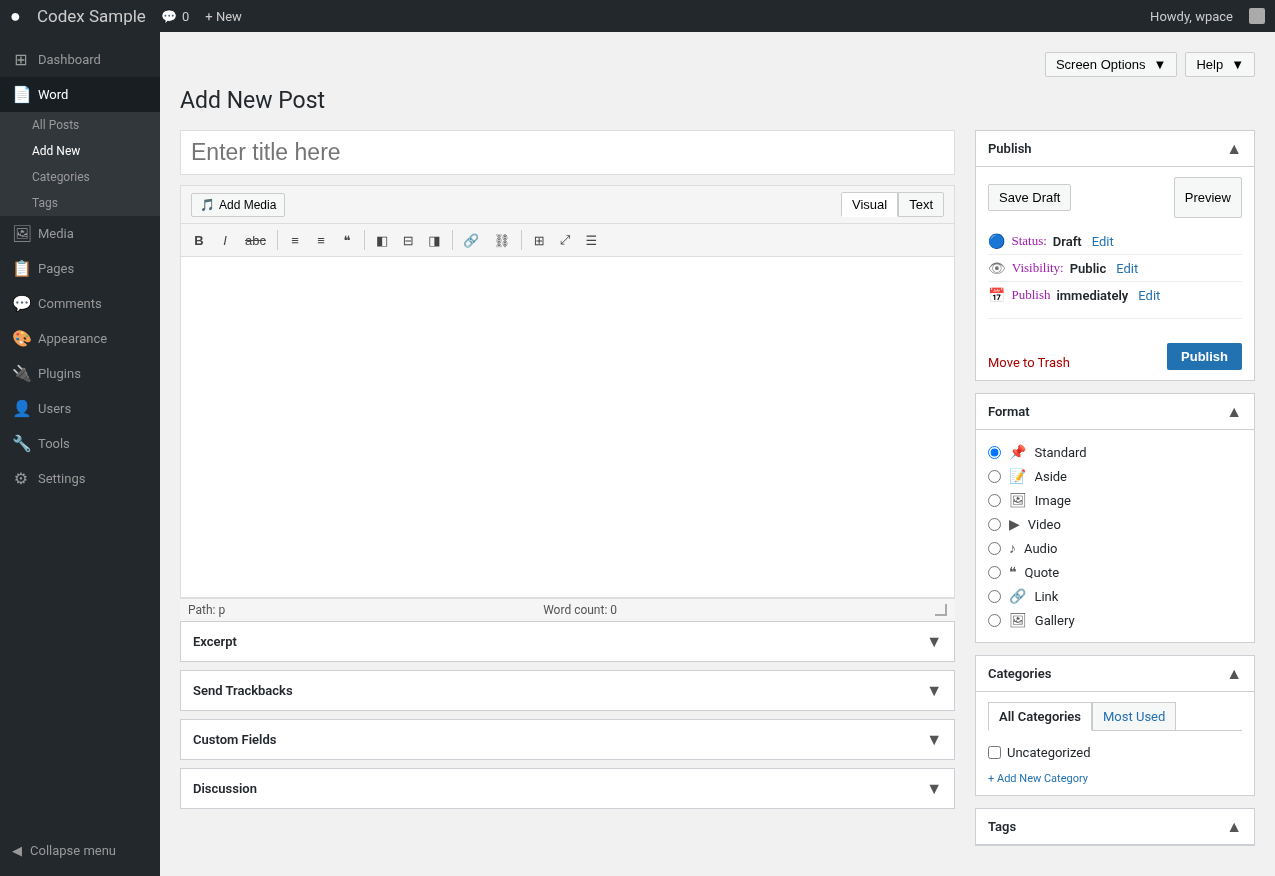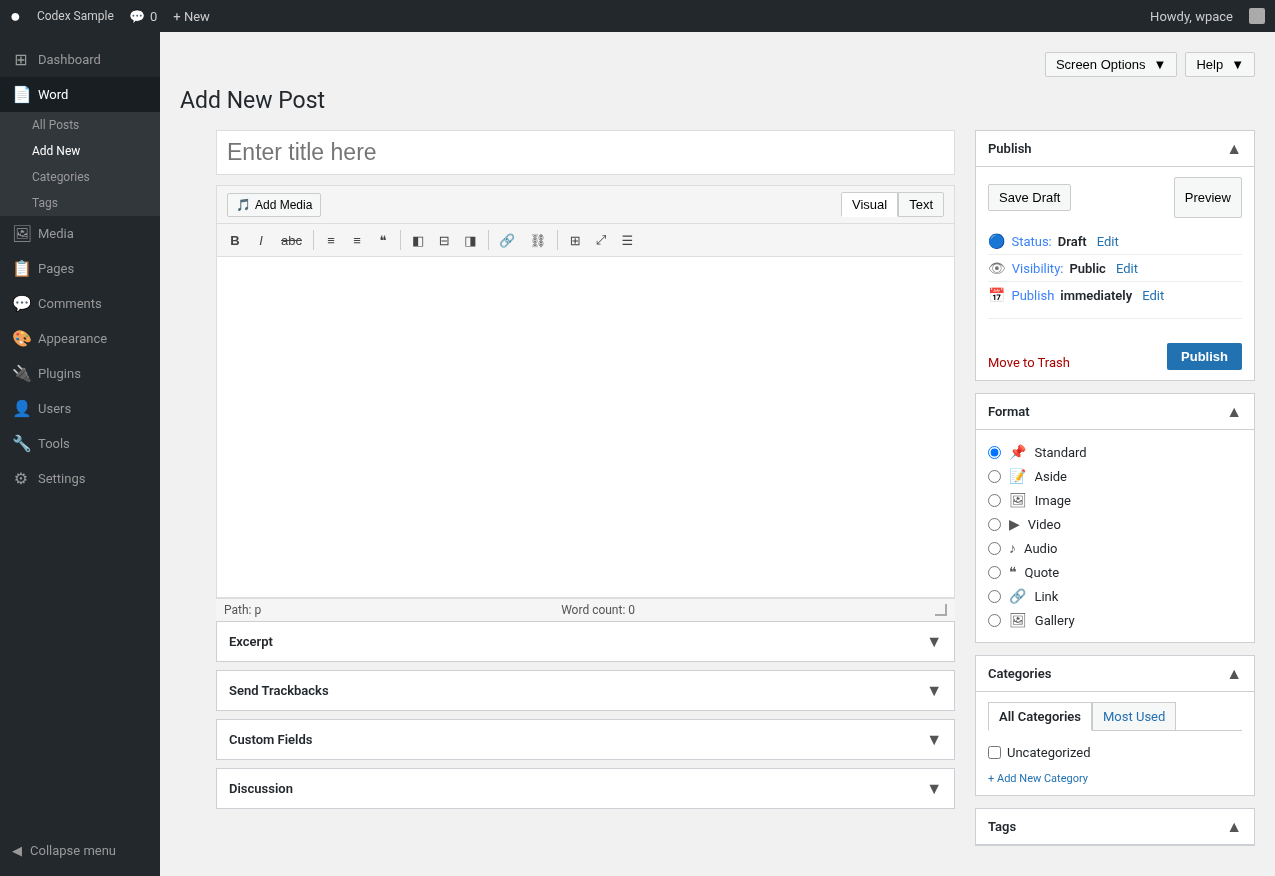--- a/index.html
+++ b/index.html
@@ -11,21 +11,21 @@
       height: 32px;
       display: flex;
       align-items: center;
       padding: 0 10px;
       color: #ccc;
       gap: 16px;
       position: fixed;
       top: 0; left: 0; right: 0;
       z-index: 100;
     }
-    #wpadminbar a { color: #ccc; text-decoration: none; font-size: 12px; text-align: center; }
+    #wpadminbar a { color: #ccc; text-decoration: none; font-size: 17px; text-align: center; }
     .adminbar-logo { color: #fff; font-size: 18px; }
     .adminbar-comments { display: flex; align-items: center; gap: 4px; }
     .adminbar-new { display: flex; align-items: center; gap: 4px; }
     .adminbar-right { margin-left: auto; display: flex; align-items: center; gap: 16px; }
     .adminbar-howdy { color: #ccc; }
     .adminbar-avatar { width: 16px; height: 16px; background: #aaa; border-radius: 2px; display: inline-block; }
 
     
     #wpwrap { display: flex; margin-top: 32px; min-height: calc(100vh - 32px); }
 
@@ -90,21 +90,20 @@
       font-weight: 400;
       color: #23282d;
       margin-bottom: 16px;
     }
 
     
     #poststuff {
       display: flex;
       gap: 20px;
       align-items: flex-start;
-      margin-left: 36px;
     }
     #post-body-content { flex: 1; min-width: 0; }
     #postbox-container-1 { width: 280px; flex-shrink: 0; }
 
     
     #title {
       width: 100%;
       padding: 8px 10px;
       font-size: 23px;
       border: 1px solid #ddd;
@@ -246,21 +245,21 @@
       display: flex;
       align-items: center;
       gap: 6px;
       padding: 5px 0;
       font-size: 13px;
       color: #555;
       border-bottom: 1px solid #eee;
     }
     .publish-meta-item:last-child { border-bottom: none; }
     .publish-meta-item .icon { font-size: 14px; color: #777; }
-    .meta-label { color: #3b82f6; }
+    .meta-label { color: #a21caf; font-family: Liberation Serif, serif; }
     .meta-value { font-weight: 600; color: #23282d; }
     .meta-edit { color: #2271b1; text-decoration: none; cursor: pointer; margin-left: 4px; }
 
     .publish-footer {
       display: flex;
       justify-content: space-between;
       align-items: flex-end;
       padding-top: 24px;
       border-top: 1px solid #eee;
     }

